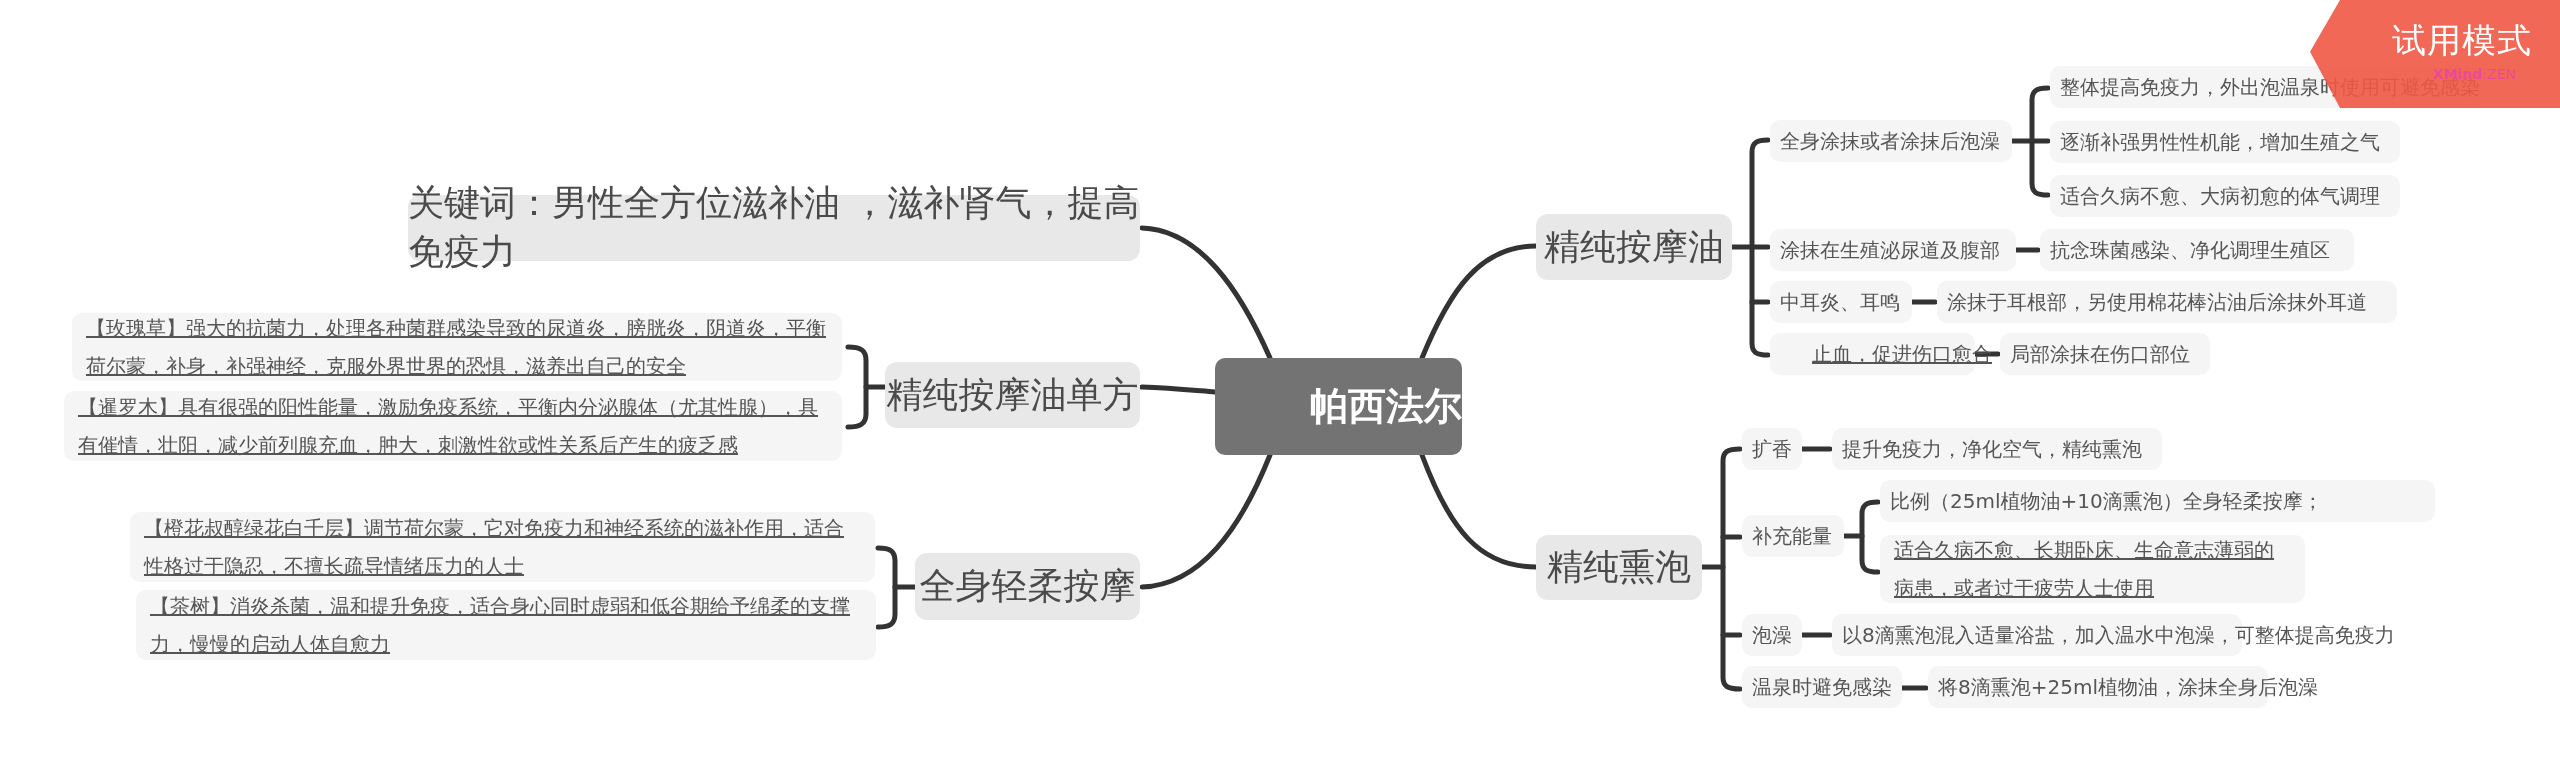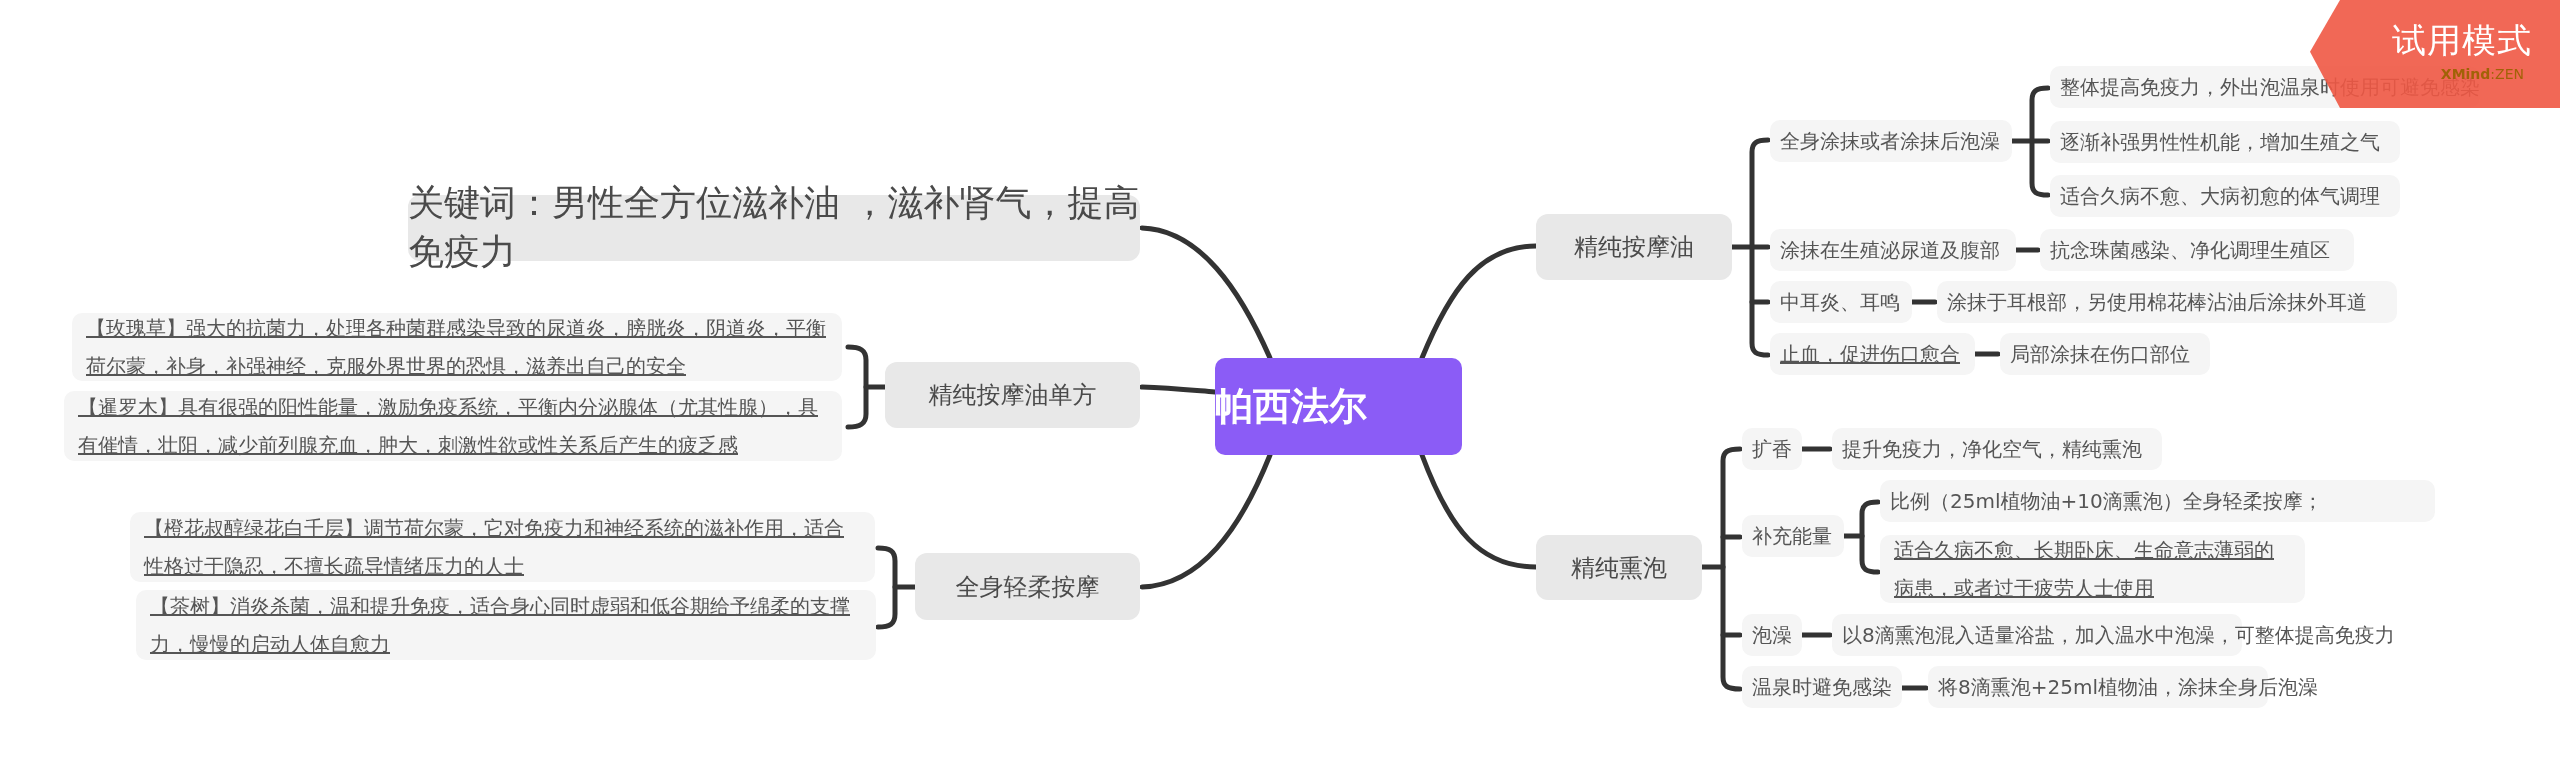--- a/index.html
+++ b/index.html
@@ -6,39 +6,39 @@
   body {
     width: 2560px; height: 772px; position: relative; overflow: hidden;
     background: #ffffff;
     font-family: "DejaVu Sans", "Liberation Sans", sans-serif;
   }
   #canvas { position: absolute; left: 0; top: 0; width: 2560px; height: 772px; }
   svg.links { position: absolute; left: 0; top: 0; width: 2560px; height: 772px; }
   svg.links path, svg.links line { fill: none; stroke: #333333; stroke-width: 5; stroke-linecap: round; }
   .node { position: absolute; box-sizing: border-box; border-radius: 12px; display: flex; align-items: center; }
   .central {
-    background: #8b5cf6; color: #ffffff; font-weight: bold; font-size: 38px;
-    justify-content: flex-start; border-radius: 10px;
+    background: #737373; color: #ffffff; font-weight: bold; font-size: 38px;
+    justify-content: flex-end; border-radius: 10px;
   }
   .main {
-    background: #e8e8e8; color: #4a4a4a; font-size: 24px; justify-content: center; border-radius: 12px;
+    background: #e8e8e8; color: #4a4a4a; font-size: 36px; justify-content: center; border-radius: 12px;
   }
   .sub {
     background: #f5f5f5; color: #555555; font-size: 20px; padding: 0 10px; border-radius: 10px; white-space: nowrap;
   }
   .sub.multi { white-space: normal; line-height: 38px; padding: 6px 14px; align-items: center; text-decoration: underline; }
   .sub.multi.left { padding: 6px 14px; }
-  .underline { text-decoration: underline; }
+  .underline { text-decoration: underline; margin-left: 32px; }
   #trial-badge {
     position: absolute; left: 2310px; top: 0; width: 250px; height: 108px;
     background: rgba(240, 88, 68, 0.9);
     clip-path: polygon(0 48%, 30px 0, 100% 0, 100% 100%, 30px 100%);
   }
   #trial-badge .t1 { position: absolute; right: 28px; top: 18px; color: #fff; font-size: 34px; letter-spacing: 1px; }
-  #trial-badge .t2 { position: absolute; right: 36px; top: 66px; color: #a16207; font-size: 14px; }
+  #trial-badge .t2 { position: absolute; right: 44px; top: 66px; color: #ec4899; font-size: 14px; }
   #trial-badge .t2 b { font-weight: bold; }
 </style>
 </head>
 <body>
 
 <div id="canvas">
 
   <svg class="links">
 
     <path d="M1270 358 C 1240 290, 1200 230, 1142 228"></path>

